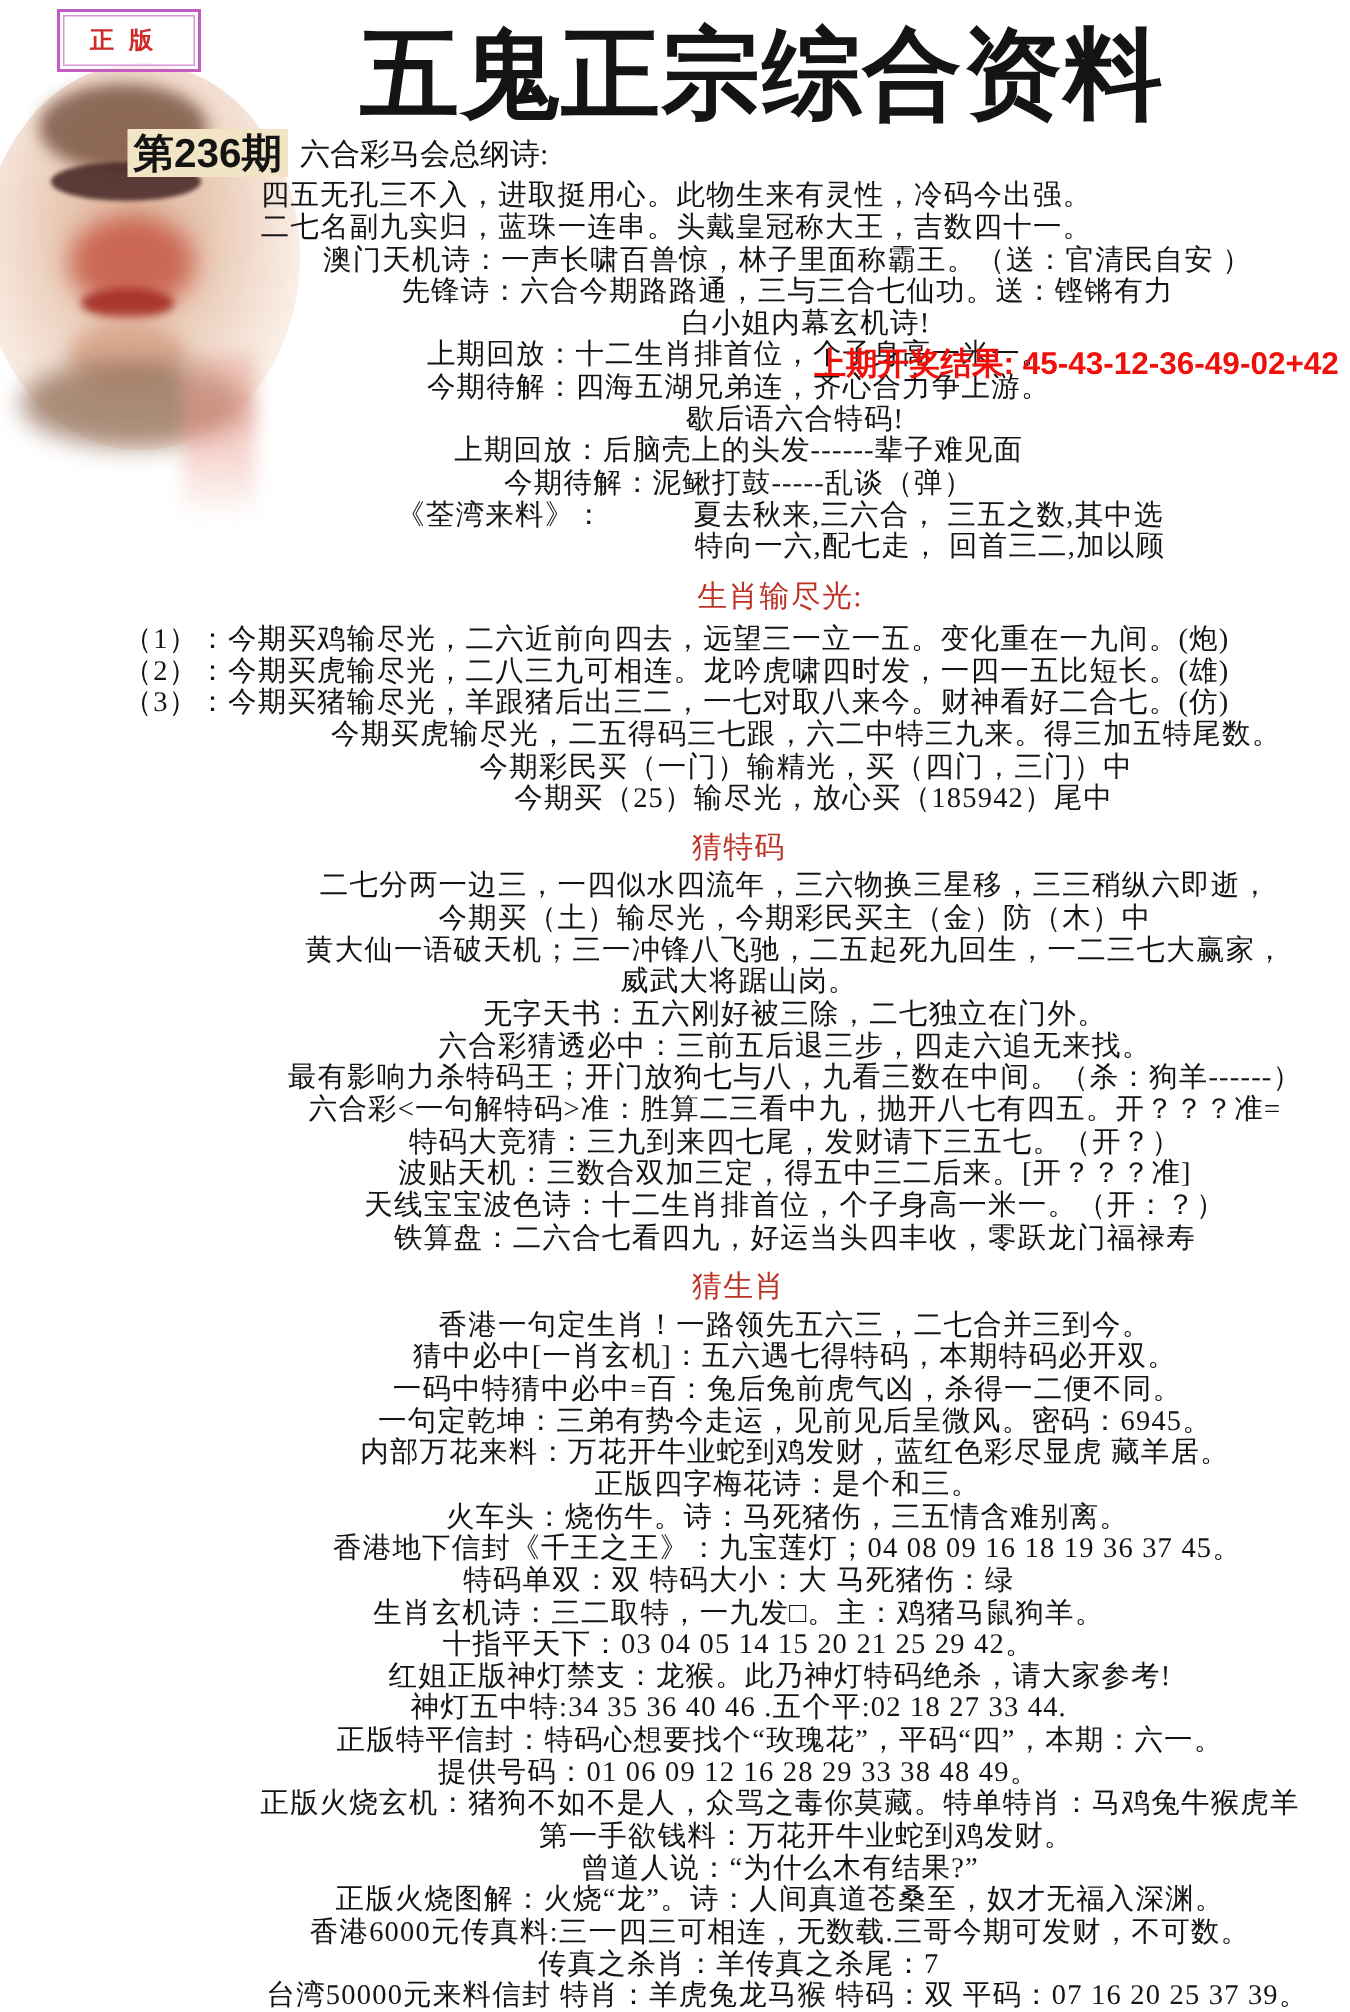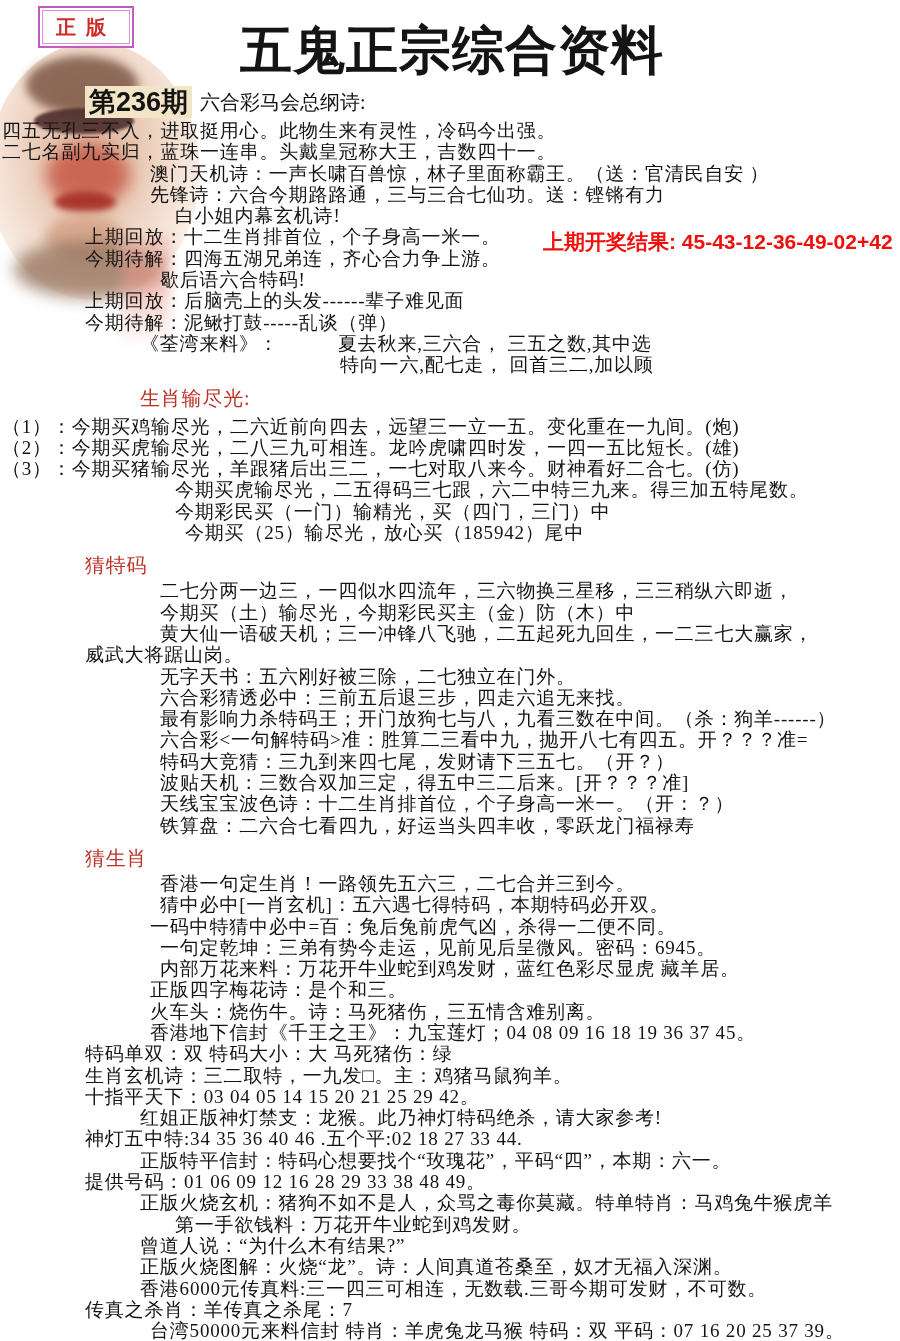--- a/index.html
+++ b/index.html
@@ -3,44 +3,44 @@
 <meta charset="utf-8">
 <style>
   html,body{margin:0;padding:0;background:#ffffff;}
   #sheet{position:relative;width:900px;height:1341px;background:#fff;overflow:hidden;
          font-family:"Liberation Serif","DejaVu Serif",serif;color:#141414;}
   
   .stamp{position:absolute;left:38px;top:6px;width:88px;height:34px;z-index:3;
          border:2px solid #c25cc2;padding:2px;background:rgba(255,255,255,.65);}
   .stamp-inner{width:100%;height:100%;border:1px solid #d795d7;display:flex;
                align-items:center;justify-content:center;
-               color:#cf2a27;font-weight:bold;font-size:20px;letter-spacing:10px;box-sizing:border-box;}
+               color:#cf2a27;font-weight:bold;font-size:16px;letter-spacing:10px;box-sizing:border-box;}
   
   .portrait{position:absolute;left:-12px;top:42px;width:212px;height:258px;border-radius:50%;z-index:0;
             background:radial-gradient(ellipse at 48% 42%,#dfb49c 0%,#e8c7b2 30%,#f3dfd2 55%,#fbf1ea 75%,rgba(255,255,255,0) 92%);}
   .portrait div{position:absolute;border-radius:50%;}
   .p-hair{left:38px;top:14px;width:112px;height:58px;background:#76503f;filter:blur(5px);opacity:.8;}
   .p-glasses{left:46px;top:66px;width:100px;height:26px;border-radius:10px;background:#4c2d2c;filter:blur(1.5px);opacity:.9;}
   .p-cheek{left:58px;top:102px;width:84px;height:62px;background:#c24b39;filter:blur(8px);opacity:.75;}
   .p-mouth{left:66px;top:150px;width:62px;height:20px;background:#a52e26;filter:blur(3px);opacity:.9;}
   .p-chin{left:58px;top:172px;width:78px;height:46px;background:#d8a68c;filter:blur(6px);opacity:.9;}
   .p-body{left:26px;top:198px;width:150px;height:58px;background:#97755f;filter:blur(8px);opacity:.8;}
   .smudge{position:absolute;left:122px;top:236px;width:48px;height:110px;z-index:0;filter:blur(6px);opacity:.55;
           background:linear-gradient(180deg,#e9b3a4 0%,#e99386 40%,#f3cdc4 75%,rgba(255,255,255,0) 100%);}
   
   .title{position:relative;z-index:2;margin:0;padding:20px 0 0 240px;
-         font-size:52px;line-height:62px;font-weight:bold;letter-spacing:1px;white-space:nowrap;}
+         font-size:66px;line-height:62px;font-weight:bold;letter-spacing:1px;white-space:nowrap;}
   
   .badge-row{position:relative;z-index:2;margin:4px 0 2px 85px;display:flex;align-items:center;height:32px;}
   .issue{font-family:"Liberation Sans","DejaVu Sans",sans-serif;font-weight:bold;font-size:27px;
          background:#f2e5c6;padding:0 4px;line-height:32px;}
   .issue-label{font-size:20px;margin-left:8px;}
   
   .content{position:relative;z-index:2;}
-  .line{height:21.3px;line-height:21.3px;font-size:19px;letter-spacing:0.8px;white-space:nowrap;}
+  .line{height:21.3px;line-height:21.3px;font-size:19px;letter-spacing:0.8px;white-space:nowrap;text-align:center;}
   .hdr{color:#bb3226;font-weight:normal;font-size:20px;height:24px;line-height:24px;margin:10px 0 3px 0;}
   .i0{margin-left:2px}.i85{margin-left:85px}.i140{margin-left:140px}.i150{margin-left:150px}
   .i160{margin-left:160px}.i175{margin-left:175px}.i185{margin-left:185px}.i340{margin-left:340px}
   .mt6{margin-top:6px}
   
   .result{position:absolute;left:543px;top:228px;z-index:4;color:#ef100c;
           font-family:"Liberation Sans","DejaVu Sans",sans-serif;font-weight:bold;font-size:21px;white-space:nowrap;}
 </style>
 </head>
 <body>

